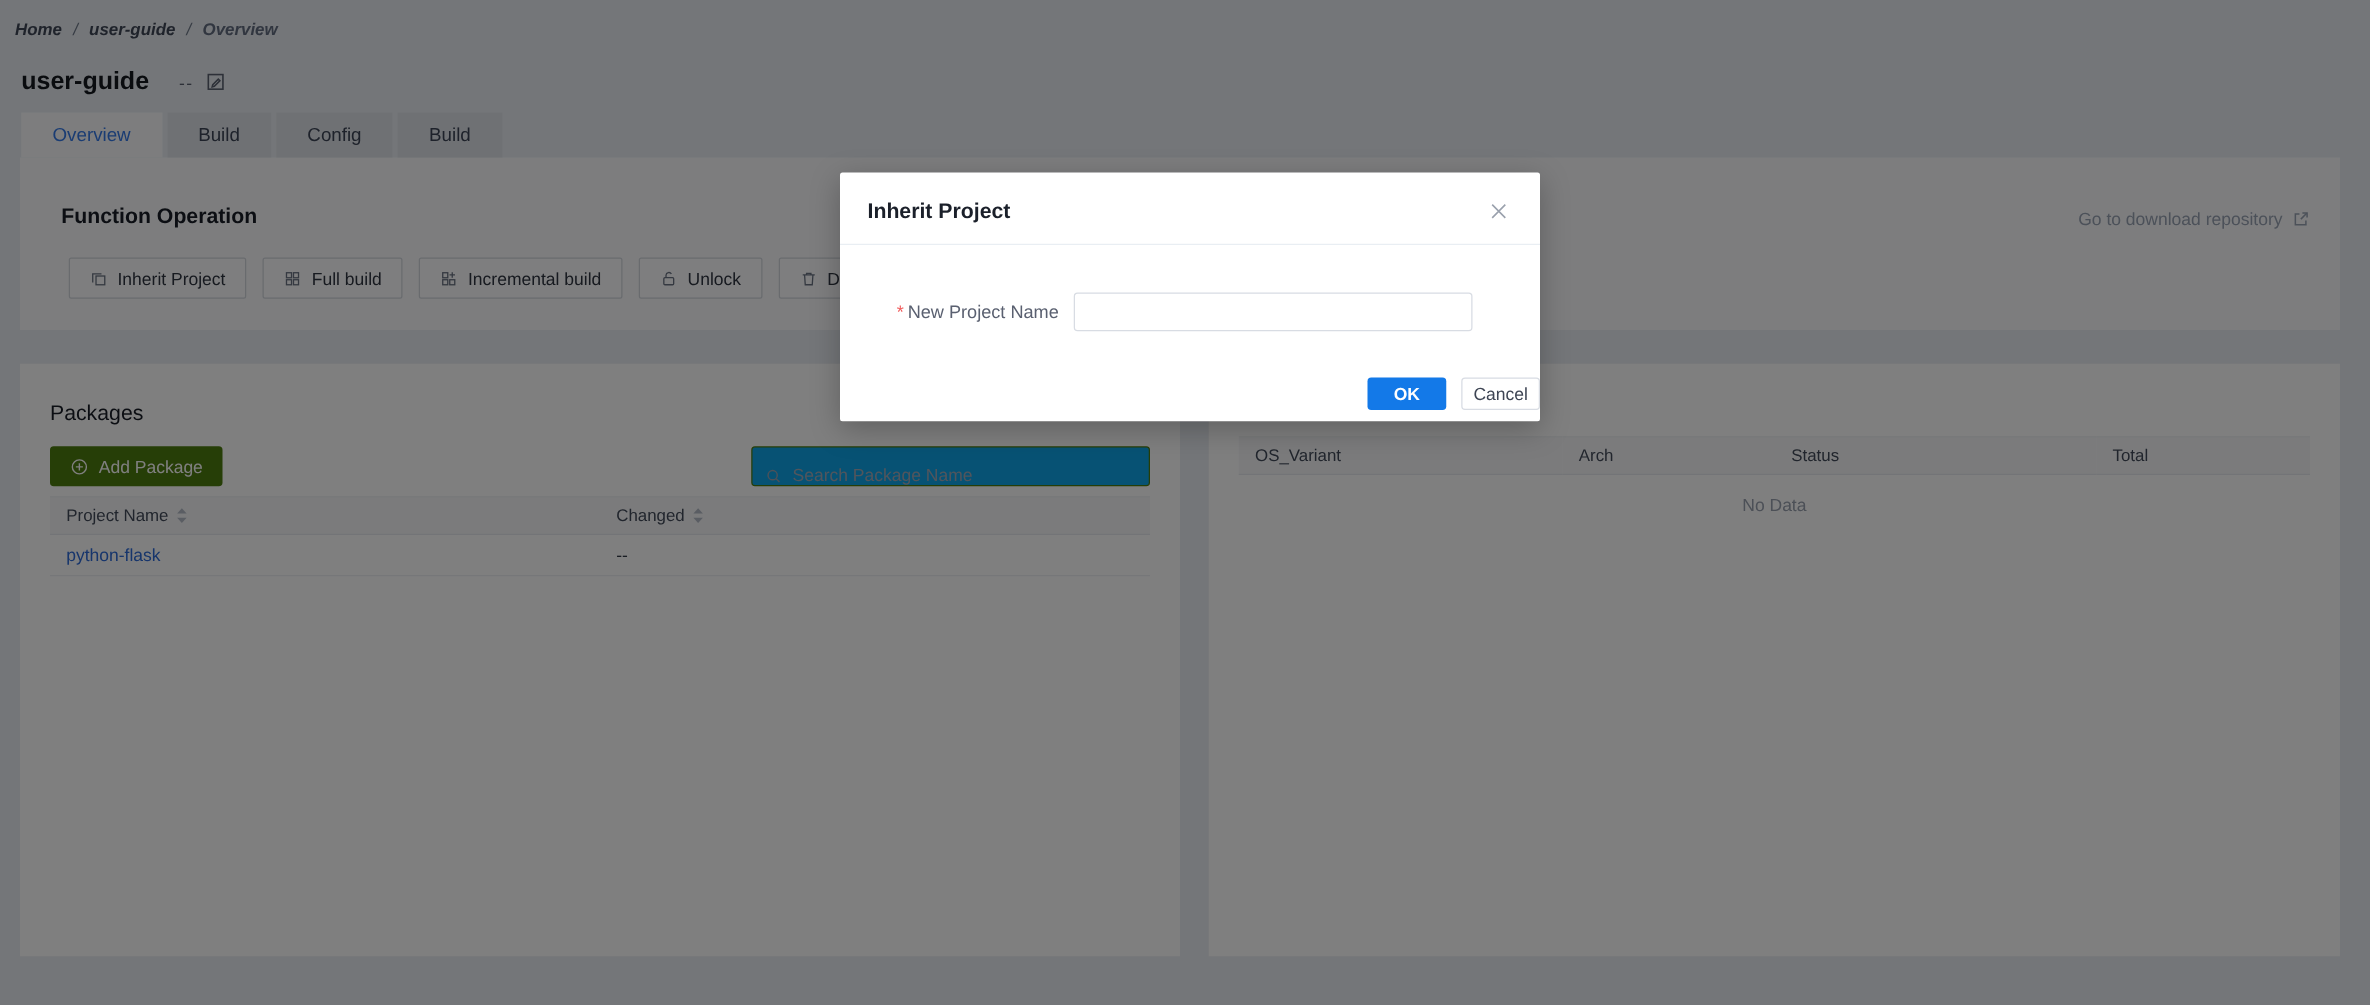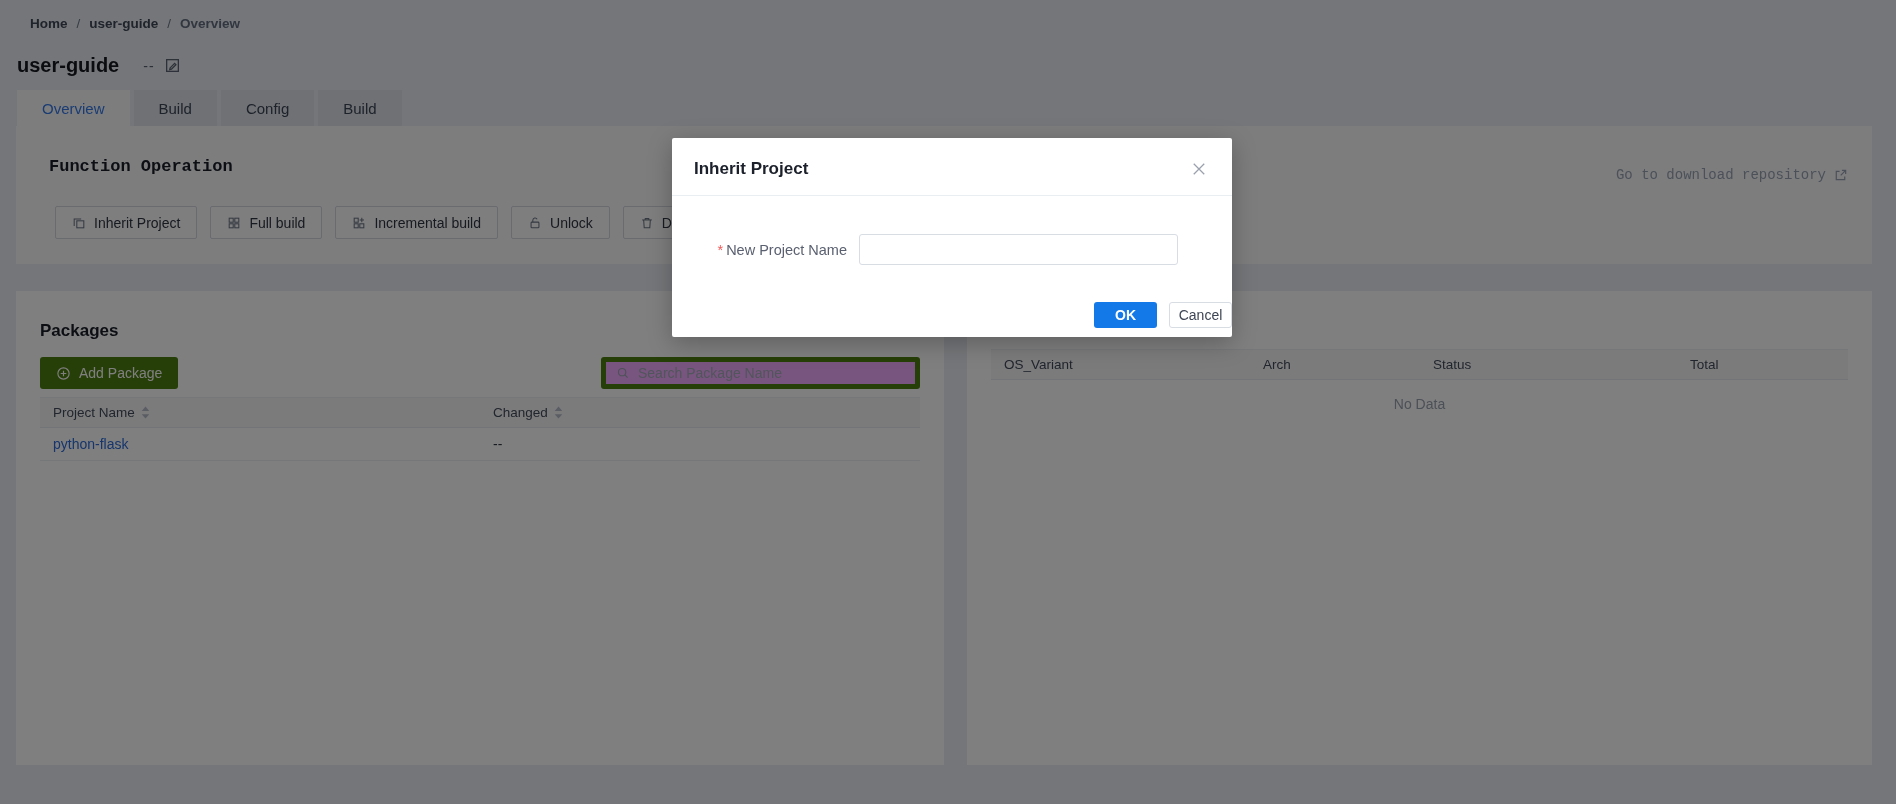--- a/index.html
+++ b/index.html
@@ -19,70 +19,70 @@
     padding: 0 24px 0 17px;
   }
   .logo { font-size: 17px; font-weight: bold; color: #10141c; letter-spacing: .2px; }
   .user-area { display: flex; align-items: center; gap: 10px; color: #3f4a5c; font-size: 14px; }
   .user-name { display:flex; align-items:center; gap:6px; cursor:pointer; }
   .vdiv { width:1px; height:15px; background:#c7ccd6; }
   .avatar { color:#4a5669; cursor:pointer; }
 
   
   .breadcrumb {
-    padding: 16px 30px 0; font-size: 13.5px; font-weight: bold;
-    display: flex; align-items: center; gap: 9px; color: #3f4757;
+    padding: 16px 12px 0; font-size: 13.5px; font-weight: bold;
+    display: flex; align-items: center; gap: 9px; color: #3f4757; font-style: italic;
   }
   .breadcrumb .sep { color: #6e7889; font-weight: normal; }
   .breadcrumb .bc-last { color: #636d80; }
   .title-row { margin: 23px 17px 0; display: flex; align-items: center; }
   .page-title { font-size: 20px; font-weight: bold; color: #14181f; }
   .title-dash { margin-left: 24px; color: #5a6170; font-size: 14px; letter-spacing: 1px; }
   .edit-ic { margin-left: 9px; color: #5a6170; cursor: pointer; }
 
   .tabs { display: flex; gap: 4px; margin: 13px 0 0 17px; }
   .tab {
     height: 36px; padding: 0 25px; display: flex; align-items: center;
     font-size: 15px; background: #dfe3e9; color: #3c4556; cursor: pointer;
   }
   .tab.active { background: #fafbfd; color: #3579e6; }
 
   
   .fn-panel {
     margin: 0 24px 0 16px; height: 138px; background: #fafbfd;
     padding: 31px 24px 0 33px;
   }
-  .fn-head { display: flex; align-items: flex-start; justify-content: space-between; font-family: Liberation Mono, monospace; }
+  .fn-head { display: flex; align-items: flex-end; justify-content: space-between; }
   .fn-title { font-size: 17px; font-weight: bold; color: #181d26; }
   .dl-link { display: flex; align-items: center; gap: 7px; font-size: 14px; color: #98a2b3; cursor: pointer; margin-top: 10px; }
   .fn-buttons { display: flex; gap: 13px; margin-top: 23px; margin-left: 6px; }
   .fn-btn {
     height: 33px; padding: 0 16px; display: flex; align-items: center; gap: 8px;
     background: #fdfdfe; border: 1px solid #d2d6dd; border-radius: 2px;
     font-size: 14px; color: #2e3440; cursor: pointer; white-space: nowrap;
     font-family: "Liberation Sans", sans-serif;
   }
   .fn-btn .ic { color: #6a7避3; color: #6a7383; }
 
   
   .cards { display: flex; gap: 23px; margin: 27px 24px 0 16px; height: 474px; }
   .card { background: #ffffff; padding: 30px 24px 0; }
   .card-left { width: 928px; }
   .card-right { width: 905px; }
-  .card-title { font-size: 17px; font-weight: bold; color: #181d26; }
+  .card-title { font-size: 17px; font-weight: normal; color: #181d26; }
   .card-toolbar { margin-top: 16px; display: flex; align-items: center; justify-content: space-between; }
   .btn-primary {
     height: 32px; padding: 0 16px; border: none; border-radius: 3px;
     background: #4d7c0f; color: #ffffff; font-size: 14px;
     display: flex; align-items: center; gap: 8px; cursor: pointer;
     font-family: "Liberation Sans", sans-serif;
   }
   .search-box {
-    width: 319px; height: 32px; border: 5px solid #4d7c0f; border-radius: 3px;
-    display: flex; align-items: center; padding: 0 10px; background: #f0abfc; color: #9aa2b1;
+    width: 319px; height: 32px; border: 1px solid #4d7c0f; border-radius: 3px;
+    display: flex; align-items: flex-end; padding: 0 10px; background: #0ea5e9; color: #9aa2b1;
   }
   .search-box input {
     border: none; outline: none; flex: 1; margin-left: 8px;
     font-size: 14px; color: #333; background: transparent;
     font-family: "Liberation Sans", sans-serif;
   }
   .search-box input::placeholder { color: #a2aab8; }
 
   table { border-collapse: collapse; width: 100%; margin-top: 8px; table-layout: fixed; }
   th {

